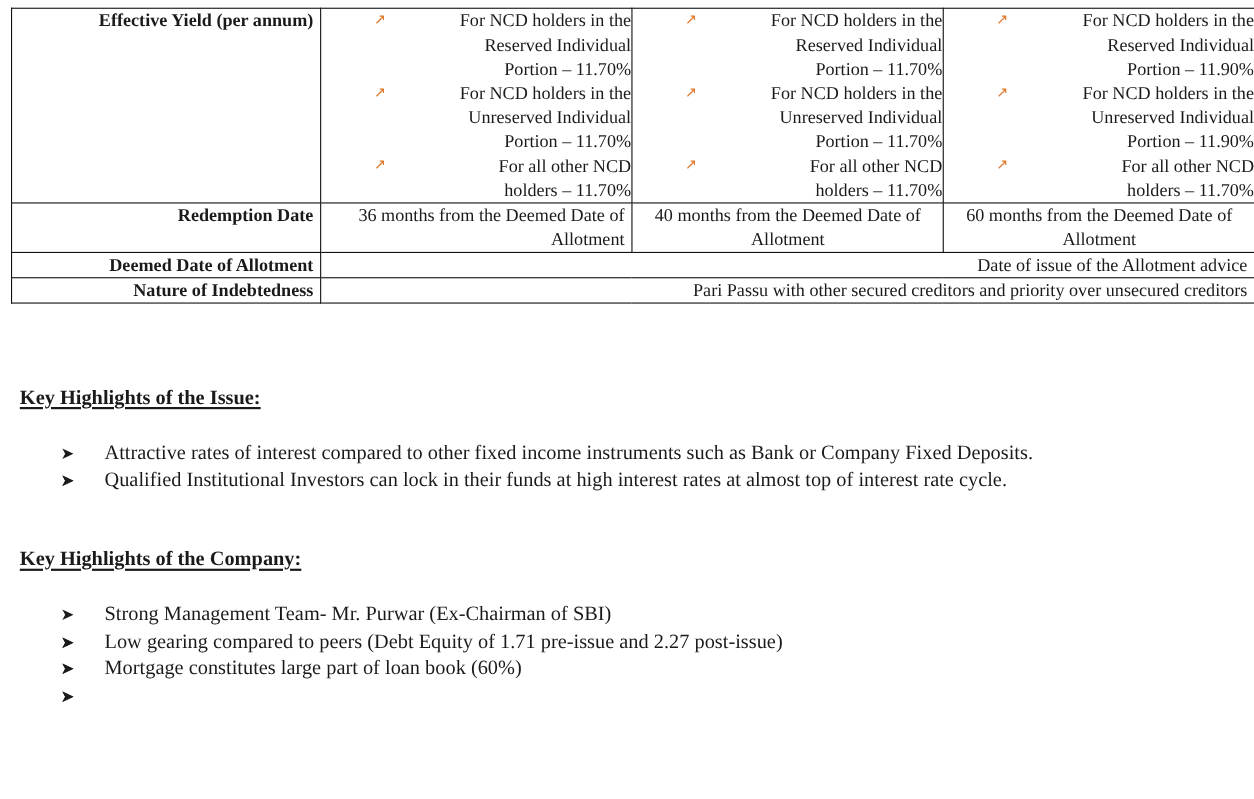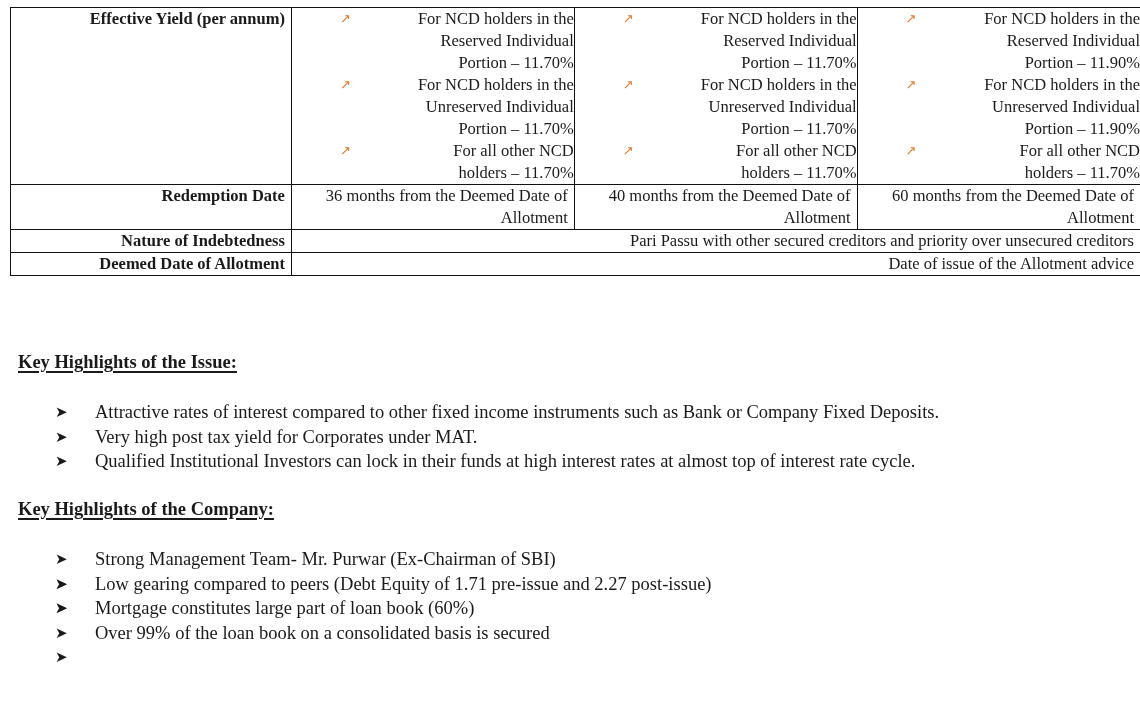--- a/index.html
+++ b/index.html
@@ -13,21 +13,21 @@
     border-collapse: collapse; table-layout: fixed;
     font-size: 16.5px; line-height: 22px;
   }
   .tbl td {
     border: 1.5px solid #111;
     vertical-align: top;
     padding: 0 6px 0 7px;
     text-align: right;
   }
   .tbl td.lbl { font-weight: bold; padding-left: 7px; }
-  .tbl td.center { text-align: right; }
+  .tbl td.center { text-align: center; }
   .tbl td.yield { padding: 0; }
   .tbl .bullets { margin: 0; padding: 0; list-style: none; }
   .tbl .bullets li { position: relative; padding-left: 88px; }
   .tbl .bullets .arrow {
     position: absolute; left: 48px; top: 0;
     color: #e07a2e; font-size: 13px; font-family: "DejaVu Sans", sans-serif;
   }
   .tbl td.nob-right { border-right: none; }
   .h2 {
     position: absolute; left: 18px; font-weight: bold; font-size: 18.5px;
@@ -77,39 +77,39 @@
       </ul>
     </td>
   </tr>
   <tr>
     <td class="lbl">Redemption Date</td>
     <td>36 months from the Deemed Date of Allotment</td>
     <td class="center">40 months from the Deemed Date of Allotment</td>
     <td class="center nob-right">60 months from the Deemed Date of Allotment</td>
   </tr>
   <tr>
+    <td class="lbl">Deemed Date of Allotment</td>
+    <td class="nob-right" colspan="3">Date of issue of the Allotment advice</td>
+  </tr>
+  <tr>
     <td class="lbl">Nature of Indebtedness</td>
     <td class="nob-right" colspan="3">Pari Passu with other secured creditors and priority over unsecured creditors</td>
-  </tr>
-  <tr>
-    <td class="lbl">Deemed Date of Allotment</td>
-    <td class="nob-right" colspan="3">Date of issue of the Allotment advice</td>
   </tr>
 </tbody>
   </table>
 
 <div class="h2" style="top:352px;">Key Highlights of the Issue:</div>
 <ul class="list" style="top:400px;">
   <li><span class="tri">➤</span><span>Attractive rates of interest compared to other fixed income instruments such as Bank or Company Fixed Deposits.</span></li>
-  <li><span class="tri">➤</span><span>Very high post tax yield for Corporates under MAT.</span></li>
+  <li><span class="tri">➤</span></li>
   <li><span class="tri">➤</span><span>Qualified Institutional Investors can lock in their funds at high interest rates at almost top of interest rate cycle.</span></li>
 </ul>
 
 <div class="h2" style="top:499px;">Key Highlights of the Company:</div>
 <ul class="list" style="top:547px;">
   <li><span class="tri">➤</span><span>Strong Management Team- Mr. Purwar (Ex-Chairman of SBI)</span></li>
   <li><span class="tri">➤</span></li>
   <li><span class="tri">➤</span><span>Low gearing compared to peers (Debt Equity of 1.71 pre-issue and 2.27 post-issue)</span></li>
   <li><span class="tri">➤</span></li>
   <li><span class="tri">➤</span><span>Mortgage constitutes large part of loan book (60%)</span></li>
-  <li><span class="tri">➤</span><span>Over 99% of the loan book on a consolidated basis is secured</span></li>
+  <li><span class="tri">➤</span></li>
   <li><span class="tri">➤</span></li>
 </ul>
 
 </body></html>

